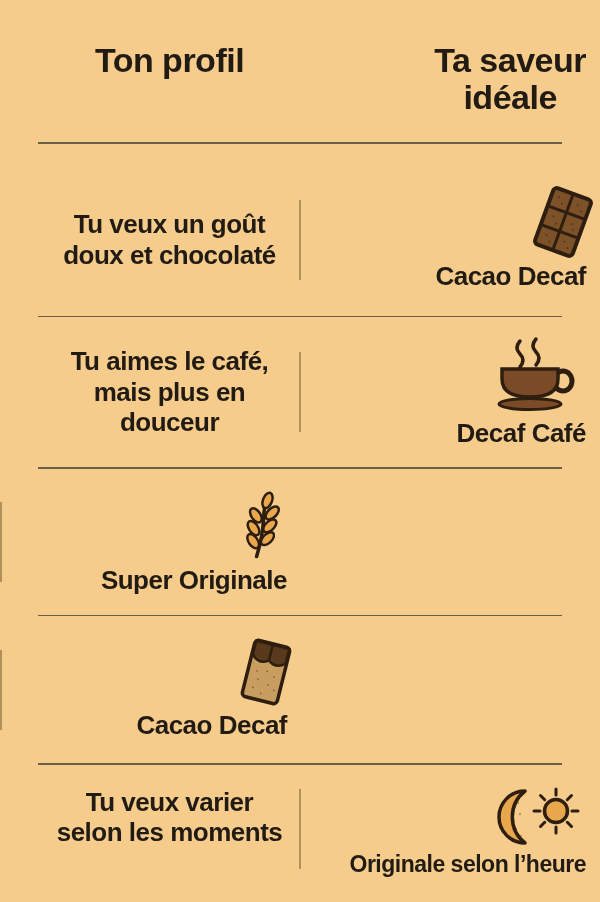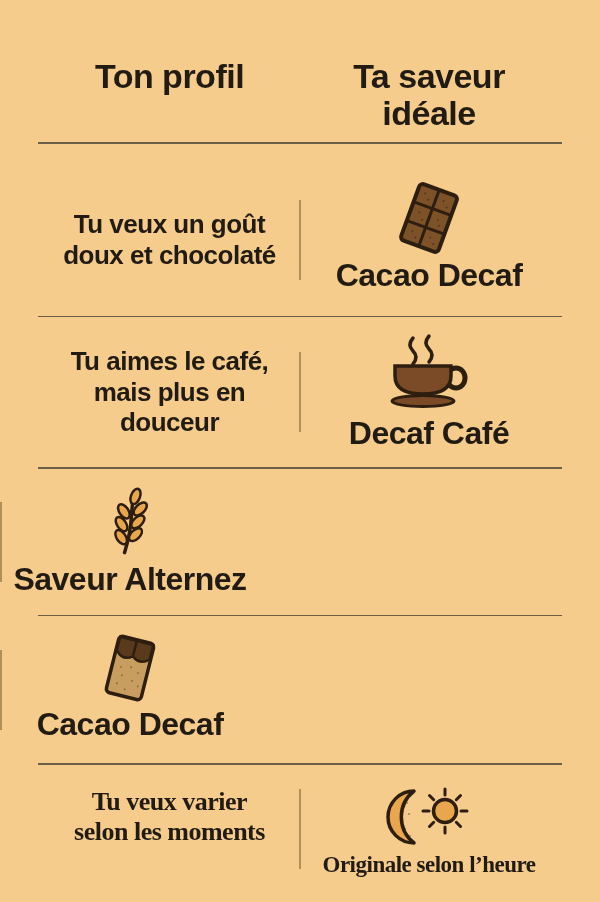--- a/index.html
+++ b/index.html
@@ -16,42 +16,42 @@
   }
   *{margin:0;padding:0;box-sizing:border-box;}
   body{font-family:"Liberation Sans",sans-serif;background:var(--bg);}
   .poster{
     position:relative;width:600px;height:902px;background:var(--bg);
     overflow:hidden;color:var(--text);
   }
   .hdr{display:flex;height:142px;padding-top:42px;}
   .cell{display:flex;flex-direction:column;align-items:center;justify-content:center;}
   .cell.left{flex:0 0 299px;padding-left:40px;}
-  .cell.right{flex:0 0 299px;padding-right:43px;}
-  .hdr .cell{justify-content:flex-start;margin-top:16px;}
+  .cell.right{flex:0 0 299px;padding-right:14px;align-items:flex-end;}
+  .hdr .cell{justify-content:flex-start;}
   .hdr-title{
     font-size:34px;font-weight:700;line-height:1.1;text-align:center;
     letter-spacing:-0.5px;white-space:pre-line;
   }
   .hrule{height:1.5px;background:var(--rule);margin:0 38px;}
   .row{display:flex;}
   .row-1{height:152px;margin-top:20px;}
   .row-2{height:150px;}
   .row-3{height:146px;}
   .row-4{height:147px;}
-  .row-5{height:129px;font-family:Liberation Serif, serif;}
+  .row-5{height:129px;}
   .row-5 .cell{justify-content:flex-start;padding-top:22px;}
   .vdiv{flex:0 0 2px;background:var(--col-divider);align-self:center;height:80px;}
   .row-5 .vdiv{align-self:flex-start;margin-top:24px;}
   .profile{
     font-size:26px;font-weight:700;line-height:1.18;text-align:center;
     letter-spacing:-0.5px;white-space:pre-line;
   }
   .flavor{
-    font-size:32px;font-weight:700;line-height:1.1;text-align:center;
+    font-size:26px;font-weight:700;line-height:1.1;text-align:center;
     letter-spacing:-0.5px;margin-top:7px;
   }
   .row-5 .flavor{font-size:23px;margin-top:5px;}
   .icon{display:block;line-height:0;}
   .rot20{transform:rotate(20deg);}
   .rot14{transform:rotate(14deg);}
   .rot6{transform:rotate(6deg);}
   
   .s-dark{stroke:var(--icon-dark-outline);}
   .f-none{fill:none;}
@@ -148,21 +148,21 @@
             <ellipse cx="28" cy="11" rx="8" ry="4.5" transform="rotate(-75 28 11)"></ellipse>
             <ellipse cx="34" cy="23" rx="8" ry="4.5" transform="rotate(-50 34 23)"></ellipse>
             <ellipse cx="33" cy="36" rx="8" ry="4.5" transform="rotate(-50 33 36)"></ellipse>
             <ellipse cx="32" cy="49" rx="8" ry="4.5" transform="rotate(-50 32 49)"></ellipse>
             <ellipse cx="18" cy="27" rx="8" ry="4.5" transform="rotate(50 18 27)"></ellipse>
             <ellipse cx="17" cy="40" rx="8" ry="4.5" transform="rotate(50 17 40)"></ellipse>
             <ellipse cx="18" cy="53" rx="8" ry="4.5" transform="rotate(50 18 53)"></ellipse>
           </g>
         </svg>
       </span>
-      <p class="flavor">Saveur Alternez</p>
+      <p class="flavor">Super Originale</p>
     </div>
   </section>
 
   <div class="hrule"></div>
 
   <section class="row row-4">
     <div class="vdiv"></div>
     <div class="cell right">
       <span class="icon">
         <svg class="rot14" width="42" height="64" viewBox="0 0 42 64">

